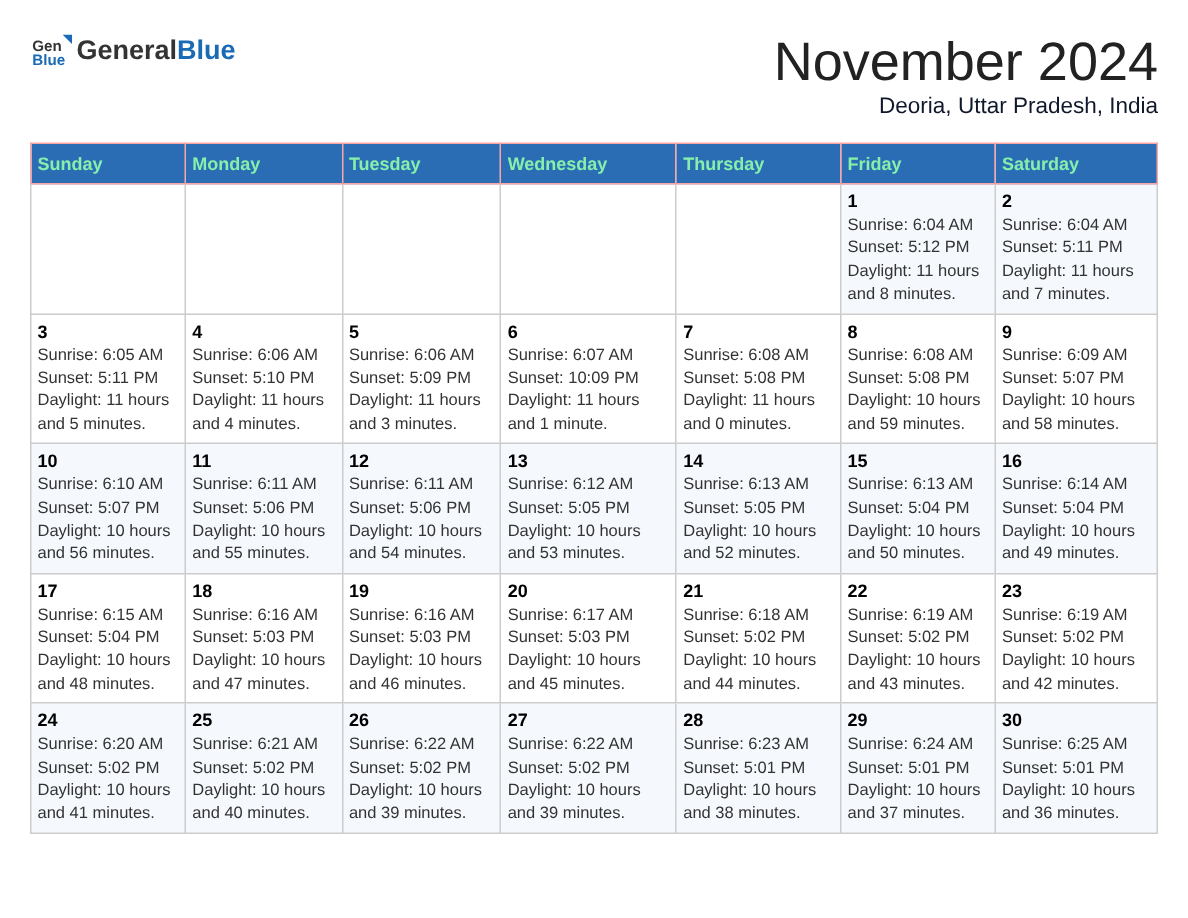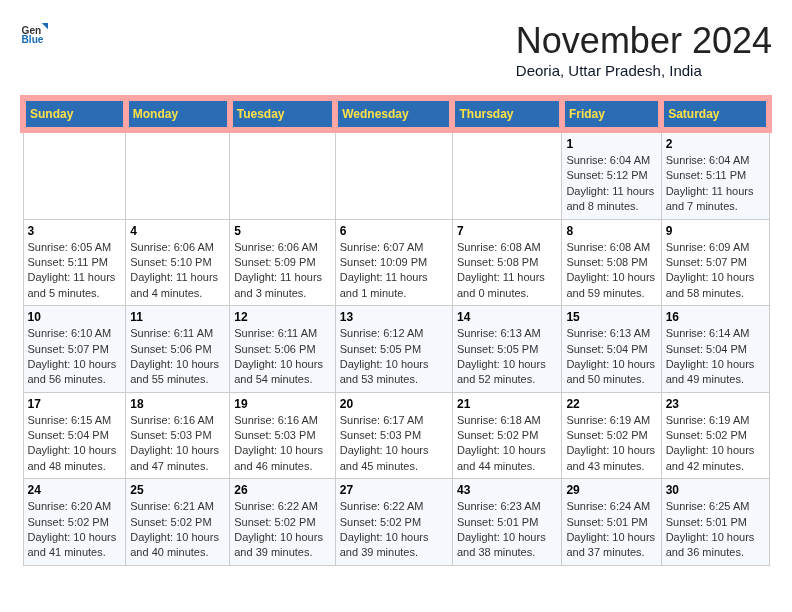--- a/index.html
+++ b/index.html
@@ -26,43 +26,44 @@
       font-weight: bold;
       line-height: 1.1;
     }
     .logo-general { color: #333; }
     .logo-blue { color: #1a6bb5; }
     .logo-icon {
       width: 28px;
       height: 28px;
     }
     .title-block {
+      text-align: right;
     }
     .cal-title {
       font-size: 36px;
       font-weight: normal;
       color: #222;
     }
     .cal-subtitle {
       font-size: 15px;
       color: #0f172a;
     }
     table {
       width: 100%;
       border-collapse: collapse;
       font-size: 11px;
     }
     thead tr th {
       background: #2a6db5;
-      color: #fde047;
+      color: #86efac;
       padding: 6px 4px;
       text-align: left;
       font-size: 12px;
       font-weight: bold;
-      border: 6px solid #fca5a5;
+      border: 1px solid #fca5a5;
     }
     tbody tr td {
       border: 1px solid #ccc;
       vertical-align: top;
       padding: 4px 4px;
       min-height: 70px;
       height: 80px;
       background: #fff;
     }
     tbody tr:nth-child(odd) td {
@@ -90,20 +91,25 @@
 <body>
 
 <div class="header">
   <div class="logo">
     <svg class="logo-icon" viewBox="0 0 36 36">
       <rect x="0" y="0" width="36" height="36" fill="none"></rect>
       <text x="2" y="18" font-size="13" font-weight="bold" fill="#333" font-family="Arial">Gen</text>
       <text x="2" y="30" font-size="13" font-weight="bold" fill="#1a6bb5" font-family="Arial">Blue</text>
       <polygon points="28,4 36,12 36,4" fill="#1a6bb5"></polygon>
     </svg>
+    <div>
+      <div class="logo-text">
+        <span class="logo-general">General</span><span class="logo-blue">Blue</span>
+      </div>
+    </div>
   </div>
   <div class="title-block">
     <div class="cal-title">November 2024</div>
     <div class="cal-subtitle">Deoria, Uttar Pradesh, India</div>
   </div>
 </div>
 
 <table>
   <thead>
     <tr>
@@ -287,21 +293,21 @@
 Sunset: 5:02 PM
 Daylight: 10 hours and 39 minutes.</div>
         </td>
         <td>
           <span class="day-num">27</span>
           <div class="day-info" style="white-space: pre-line;">Sunrise: 6:22 AM
 Sunset: 5:02 PM
 Daylight: 10 hours and 39 minutes.</div>
         </td>
         <td>
-          <span class="day-num">43</span>
+          <span class="day-num">28</span>
           <div class="day-info" style="white-space: pre-line;">Sunrise: 6:23 AM
 Sunset: 5:01 PM
 Daylight: 10 hours and 38 minutes.</div>
         </td>
         <td>
           <span class="day-num">29</span>
           <div class="day-info" style="white-space: pre-line;">Sunrise: 6:24 AM
 Sunset: 5:01 PM
 Daylight: 10 hours and 37 minutes.</div>
         </td>

